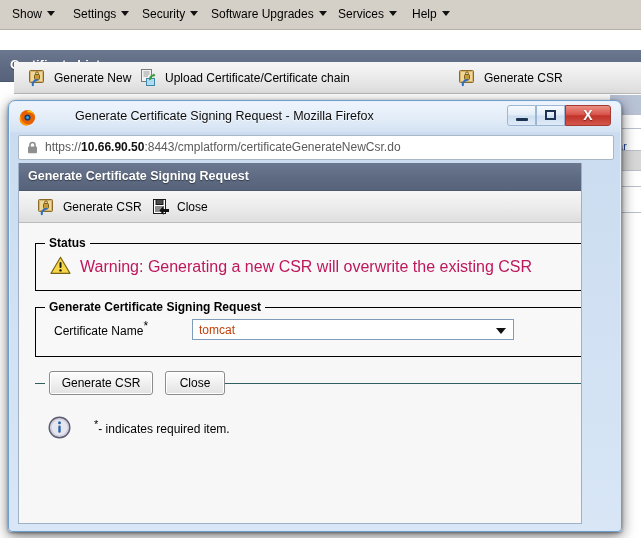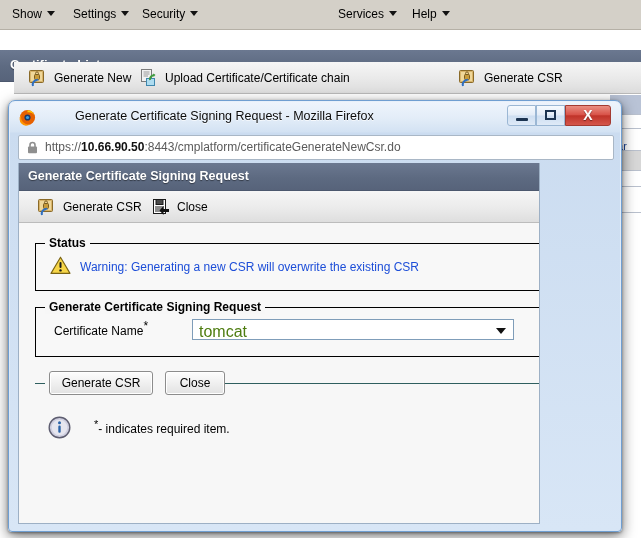--- a/index.html
+++ b/index.html
@@ -221,21 +221,21 @@
     font-size: 12px;
     color: #5a5a5a;
     white-space: nowrap;
   }
   .url-host { color: #111; font-weight: bold; }
 
   
   .dlg-content {
     position: absolute;
     left: 8px; top: 61px;
-    width: 522px; height: 361px;
+    width: 564px; height: 361px;
     background: #ffffff;
     border: 1px solid #9db0c5;
     border-top: none;
     box-sizing: border-box;
     overflow: hidden;
   }
   .dlg-header {
     position: absolute;
     left: 0; top: 0;
     width: 594px; height: 28px;
@@ -281,21 +281,21 @@
     white-space: nowrap;
   }
   #fs-status { left: 16px; top: 20px; width: 562px; height: 48px; }
   #fs-form   { left: 16px; top: 84px; width: 562px; height: 50px; }
 
   .warn-row {
     position: absolute;
     left: 14px; top: 12px;
     display: flex; align-items: center; gap: 9px;
   }
-  .warn-text { font-size: 12px; color: #1d4ed8; white-space: nowrap; }
+  .warn-text { font-size: 16px; color: #be185d; white-space: nowrap; }
 
   .field-label {
     position: absolute;
     left: 18px; top: 16px;
     font-size: 12px; color: #000;
     white-space: nowrap;
   }
   .req-star {
     color: #000;
     font-size: 12px;
@@ -307,21 +307,21 @@
     left: 156px; top: 11px;
     width: 322px; height: 21px;
     background: #ffffff;
     border: 1px solid #7f9db9;
     box-sizing: border-box;
     cursor: pointer;
   }
   .select-value {
     position: absolute;
     left: 6px; top: 3px;
-    font-size: 16px; color: #4d7c0f;
+    font-size: 12px; color: #c2410c;
     white-space: nowrap;
   }
   .select-caret {
     position: absolute;
     right: 7px; top: 8px;
     width: 0; height: 0;
     border-left: 5px solid transparent;
     border-right: 5px solid transparent;
     border-top: 6px solid #111;
   }
@@ -379,20 +379,21 @@
     <div class="bg-row r4"></div>
     <div class="bg-row r5"></div>
     <div class="bg-row r6"></div>
   </div>
   <div class="clear-link">ear</div>
 
   <div class="menubar">
     <div class="menu-item" style="left:6px"><span>Show</span><span class="menu-caret"></span></div>
     <div class="menu-item" style="left:67px"><span>Settings</span><span class="menu-caret"></span></div>
     <div class="menu-item" style="left:136px"><span>Security</span><span class="menu-caret"></span></div>
+    <div class="menu-item" style="left:205px"><span>Software Upgrades</span><span class="menu-caret"></span></div>
     <div class="menu-item" style="left:332px"><span>Services</span><span class="menu-caret"></span></div>
     <div class="menu-item" style="left:406px"><span>Help</span><span class="menu-caret"></span></div>
   </div>
 
   <div class="page-header">
     <div class="title">Certificate List</div>
   </div>
 
   <div class="page-toolbar">
 

